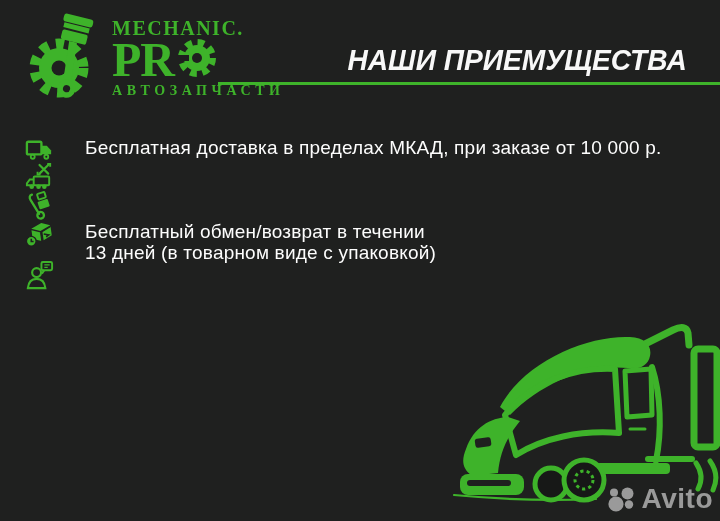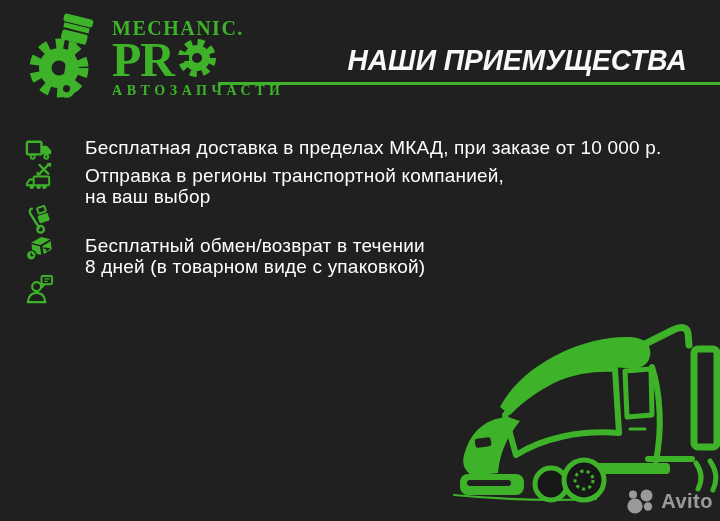--- a/index.html
+++ b/index.html
@@ -36,21 +36,21 @@
     color:#fdfdfd; font-size:19px; line-height:21px; letter-spacing:.2px;
     white-space:pre-line;
   }
   
   .truck{position:absolute; right:0; bottom:12px; width:272px; height:200px;}
   
   .watermark{
     position:absolute; right:7px; bottom:6px; display:flex; align-items:center; gap:4px;
     color:#e6e6e6; opacity:.62;
   }
-  .watermark span{font-size:20px; font-weight:bold; letter-spacing:.5px;}
+  .watermark span{font-size:28px; font-weight:bold; letter-spacing:.5px;}
   .watermark svg{width:30px; height:27px;}
 </style>
 </head>
 <body>
 
 <div class="canvas">
 
   <div class="logo">
     <svg class="logo-icon" viewBox="0 0 82 96">
 
@@ -109,22 +109,20 @@
         <svg viewBox="0 0 32 32">
           <path d="M16,3 l9,9 M25,3 l-9,9" stroke="#3eb32a" stroke-width="2.2" stroke-linecap="round"></path>
           <path d="M27,5 v-3 h-3 M14,10 v3 h3" stroke="#3eb32a" stroke-width="2" fill="none"></path>
           <rect x="10" y="15" width="16" height="9" rx="1" fill="none" stroke="#3eb32a" stroke-width="2"></rect>
           <path d="M10,18 h-4 l-3,4 v2 h7" fill="none" stroke="#3eb32a" stroke-width="2"></path>
           <circle cx="8" cy="25.5" r="2.4" fill="#3eb32a"></circle>
           <circle cx="15" cy="25.5" r="2.4" fill="#3eb32a"></circle>
           <circle cx="21" cy="25.5" r="2.4" fill="#3eb32a"></circle>
         </svg>
       </span>
-      <span class="btext">Отправка в регионы транспортной компанией,
-на ваш выбор</span>
     </li>
 
     <li class="benefit">
       <span class="bicon">
         <svg viewBox="0 0 32 32">
           <g transform="rotate(-18 16 16)">
             <path d="M12,3 q-4,0 -3,5 l4,16" fill="none" stroke="#3eb32a" stroke-width="2.4" stroke-linecap="round"></path>
             <rect x="15" y="12" width="11" height="8" rx="1" fill="#3eb32a"></rect>
             <rect x="17" y="4" width="8" height="6" rx="1" fill="none" stroke="#3eb32a" stroke-width="2"></rect>
             <circle cx="14" cy="26" r="3.4" fill="none" stroke="#3eb32a" stroke-width="2.4"></circle>
@@ -141,21 +139,21 @@
             <path d="M8,11.5 v9 l9,3.5 v-9 z" fill="#3eb32a"></path>
             <path d="M28,10.5 v9 l-9,4 v-9 z" fill="#3eb32a"></path>
             <path d="M17,15 v9 M28,10.5 l-11,4.5" stroke="#1f201f" stroke-width="1.2" fill="none"></path>
             <path d="M20,17 l5,1.8 -1.6,.8 M23.4,18.8 l-1,2" stroke="#1f201f" stroke-width="1.6" fill="none"></path>
           </g>
           <circle cx="7.5" cy="24" r="5" fill="#3eb32a" stroke="#1f201f" stroke-width="1.4"></circle>
           <path d="M7.5,21.5 v2.7 h2.4" stroke="#1f201f" stroke-width="1.6" fill="none"></path>
         </svg>
       </span>
       <span class="btext">Бесплатный обмен/возврат в течении
-8 дней (в товарном виде с упаковкой)</span>
+13 дней (в товарном виде с упаковкой)</span>
     </li>
 
     <li class="benefit">
       <span class="bicon">
         <svg viewBox="0 0 32 32">
           <circle cx="13" cy="13" r="4.6" fill="none" stroke="#3eb32a" stroke-width="2.2"></circle>
           <path d="M4,29 q1,-9.5 9,-9.5 q8,0 9,9.5 z" fill="none" stroke="#3eb32a" stroke-width="2.2"></path>
           <rect x="18" y="2" width="11" height="8.5" rx="1.5" fill="none" stroke="#3eb32a" stroke-width="2"></rect>
           <path d="M21,10.5 l-2.5,3.5" stroke="#3eb32a" stroke-width="2"></path>
           <path d="M21,5 h5.5 M21,7.5 h3.5" stroke="#3eb32a" stroke-width="1.3"></path>

